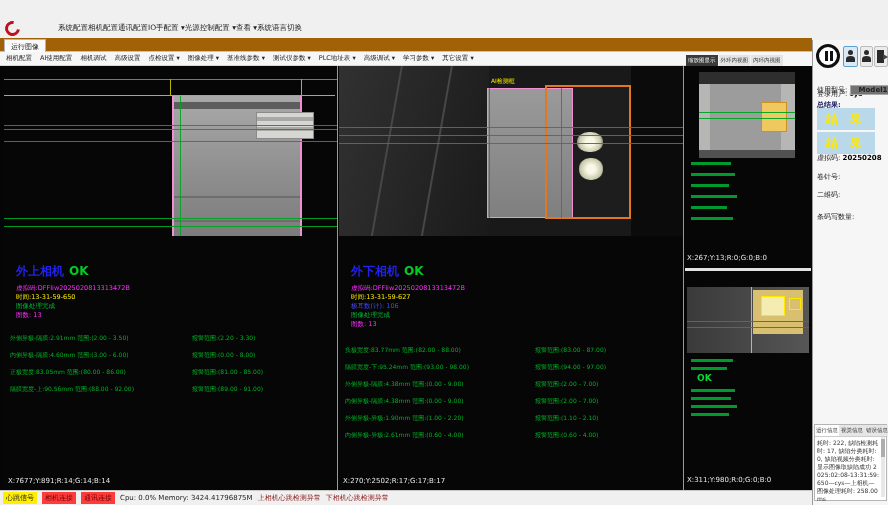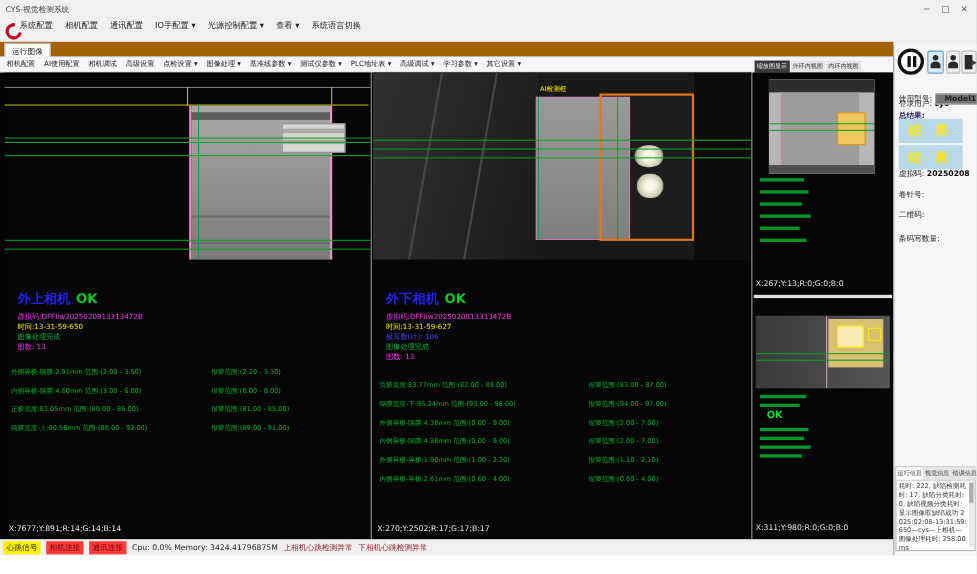--- a/index.html
+++ b/index.html
@@ -6,21 +6,21 @@
   html,body{width:888px;height:522px;overflow:hidden}
   body{font-family:"DejaVu Sans","Liberation Sans",sans-serif;background:#fff;position:relative}
   #app{position:absolute;left:0;top:0;width:888px;height:522px;background:#f0f0f0}
   .abs{position:absolute}
 
   
   .titlebar{left:0;top:0;width:888px;height:18px}
   .title-text{left:5px;top:4px;font-size:7px;color:#444}
   .win-controls{right:4px;top:3px;display:flex;gap:2px}
   .win-btn{width:15px;height:12px;font-size:8px;color:#555;text-align:center;line-height:12px}
-  .menubar{left:0;top:18px;width:888px;height:20px;display:flex;padding-left:18px;gap:11px}
+  .menubar{left:0;top:18px;width:888px;height:20px;display:flex;align-items:center;padding-left:58px;}
   .logo{left:5px;top:21px;width:15px;height:15px;border:3px solid #c01020;border-right-color:transparent;border-radius:50%;transform:rotate(-35deg)}
   .menu-item{font-size:7.5px;color:#222;white-space:nowrap}
   .tabrow{left:0;top:38px;width:812px;height:14px;background:#a16207;border-bottom:1px solid #c2c2c2}
   .run-tab{left:4px;top:1px;height:13px;background:#fbfbfb;border:1px solid #b5b5b5;border-bottom:none;font-size:7px;color:#222;padding:2px 6px;position:absolute}
   .toolbar{left:0;top:52px;width:686px;height:14px;background:#f6f6f6;border-bottom:1px solid #d8d8d8;display:flex;align-items:center;padding-left:6px;gap:8px}
   .tb-item{font-size:6.5px;color:#222;white-space:nowrap}
   .thumb-tabs{left:686px;top:52px;width:126px;height:14px;background:#f6f6f6;display:flex;align-items:flex-end;gap:1px}
   .thumb-tab{font-size:5.5px;padding:2px 2px;background:#e4e4e4;color:#333;white-space:nowrap}
   .thumb-tab.active{background:#3a3a3a;color:#fff}
 
@@ -116,28 +116,20 @@
   .badge.red{background:#ff3c3c;color:#6e0000}
   .sb-text{font-size:7px;color:#222;white-space:nowrap}
   .sb-warn{font-size:7px;color:#8e2020;white-space:nowrap}
   .whitestrip{left:0;top:505px;width:888px;height:17px;background:#fff}
 </style>
 </head>
 <body>
 
 <div id="app">
 
-  <div class="abs titlebar">
-    <div class="abs title-text">CYS-视觉检测系统</div>
-    <div class="abs win-controls">
-      <div class="win-btn">─</div>
-      <div class="win-btn">□</div>
-      <div class="win-btn">✕</div>
-    </div>
-  </div>
 
   <div class="abs logo"></div>
   <div class="abs menubar">
     <span class="menu-item">系统配置</span>
     <span class="menu-item">相机配置</span>
     <span class="menu-item">通讯配置</span>
     <span class="menu-item">IO手配置 ▾</span>
     <span class="menu-item">光源控制配置 ▾</span>
     <span class="menu-item">查看 ▾</span>
     <span class="menu-item">系统语言切换</span>

